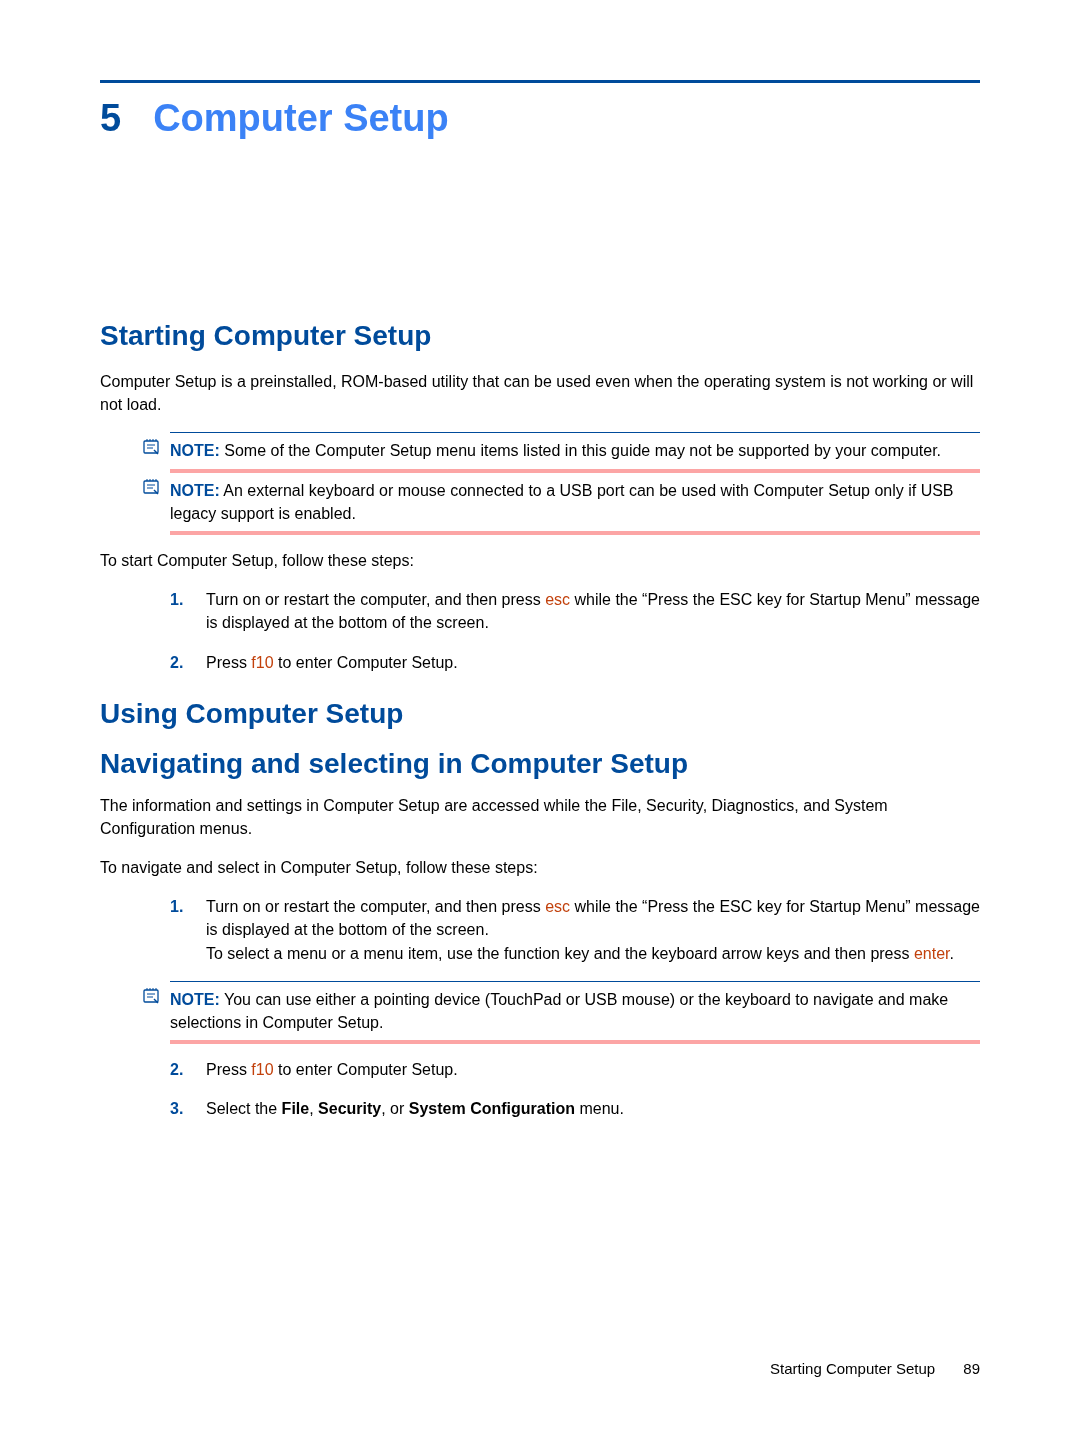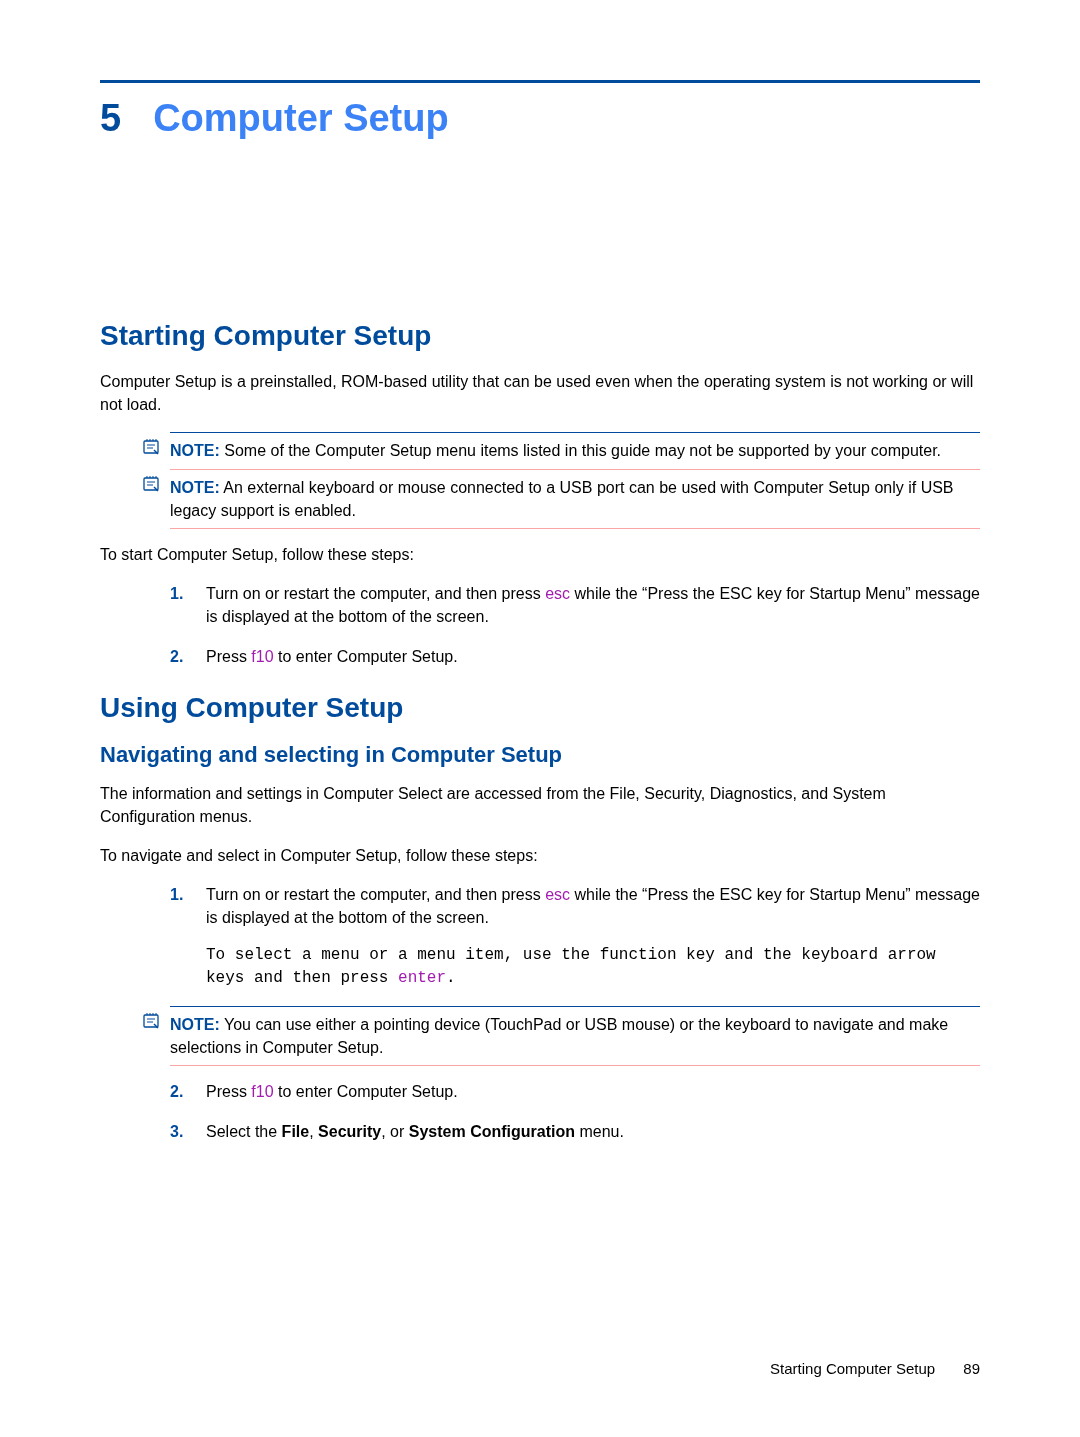--- a/index.html
+++ b/index.html
@@ -34,34 +34,34 @@
     color: #3b82f6;
   }
   h2.section {
     font-size: 28px;
     font-weight: bold;
     color: #004b9b;
     margin-bottom: 18px;
     margin-top: 24px;
   }
   h3.subsection {
-    font-size: 22px;
+    font-size: 28px;
     font-weight: bold;
     color: #004b9b;
     margin-top: 16px;
     margin-bottom: 14px;
   }
   .body-text {
     margin-bottom: 16px;
     line-height: 1.45;
   }
   .note-block {
     margin-left: 70px;
     border-top: 1px solid #004b9b;
-    border-bottom: 1px solid #fca5a5;
+    border-bottom: 4px solid #fca5a5;
     padding: 6px 0 6px 0;
     margin-bottom: 14px;
     position: relative;
     line-height: 1.45;
   }
   .note-block + .note-block {
     margin-top: -14px;
     border-top: none;
   }
   .note-icon {
@@ -87,25 +87,23 @@
     line-height: 1.45;
   }
   ol.steps > li::before {
     content: counter(step) ".";
     position: absolute;
     left: 0;
     font-weight: bold;
     color: #004b9b;
   }
   .key {
-    color: #a21caf;
+    color: #c2410c;
   }
   .step-sub {
-    margin-top: 14px;
-    font-family: Liberation Mono, monospace;
   }
   .footer {
     position: absolute;
     bottom: 60px;
     right: 100px;
     font-size: 15px;
   }
   .footer-page {
     margin-left: 24px;
   }
@@ -159,21 +157,21 @@
   </li>
   <li>
     <span>Press </span><span class="key">f10</span><span> to enter Computer Setup.</span>
   </li>
 </ol>
 
 <h2 class="section">Using Computer Setup</h2>
 
 <h3 class="subsection">Navigating and selecting in Computer Setup</h3>
 
-<p class="body-text">The information and settings in Computer Select are accessed from the File, Security, Diagnostics, and System Configuration menus.</p>
+<p class="body-text">The information and settings in Computer Setup are accessed while the File, Security, Diagnostics, and System Configuration menus.</p>
 <p class="body-text">To navigate and select in Computer Setup, follow these steps:</p>
 
 <ol class="steps">
   <li>
     <span>Turn on or restart the computer, and then press </span><span class="key">esc</span><span> while the “Press the ESC key for Startup Menu” message is displayed at the bottom of the screen.</span>
     <div class="step-sub">
       <span>To select a menu or a menu item, use the function key and the keyboard arrow keys and then press </span><span class="key">enter</span><span>.</span>
     </div>
   </li>
 </ol>

